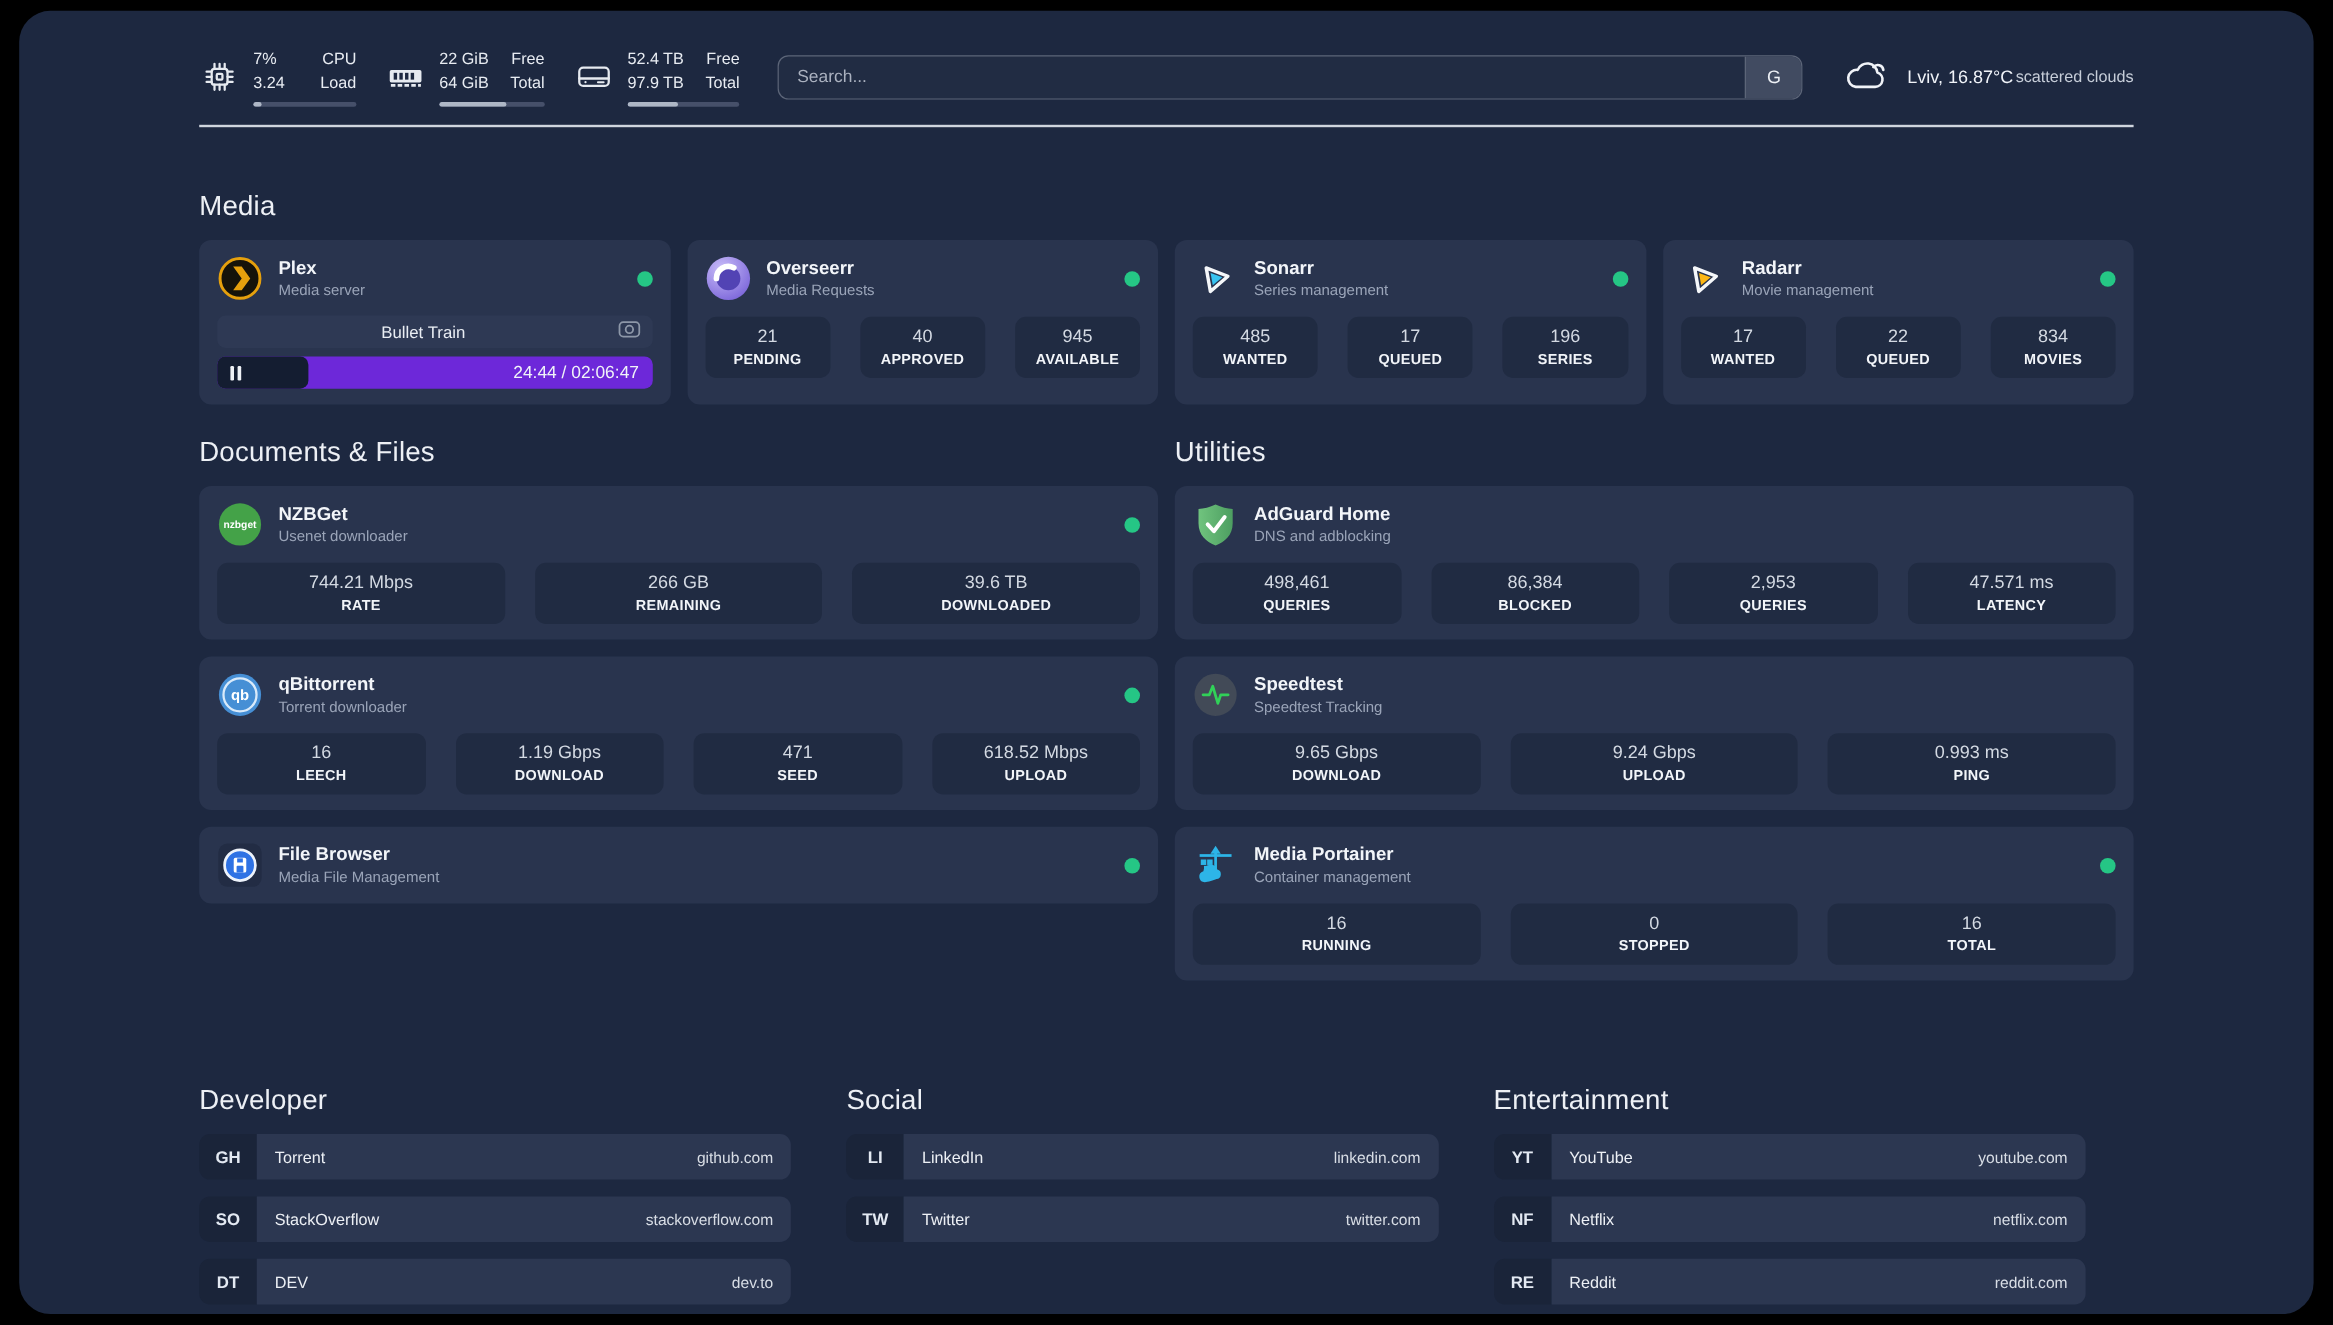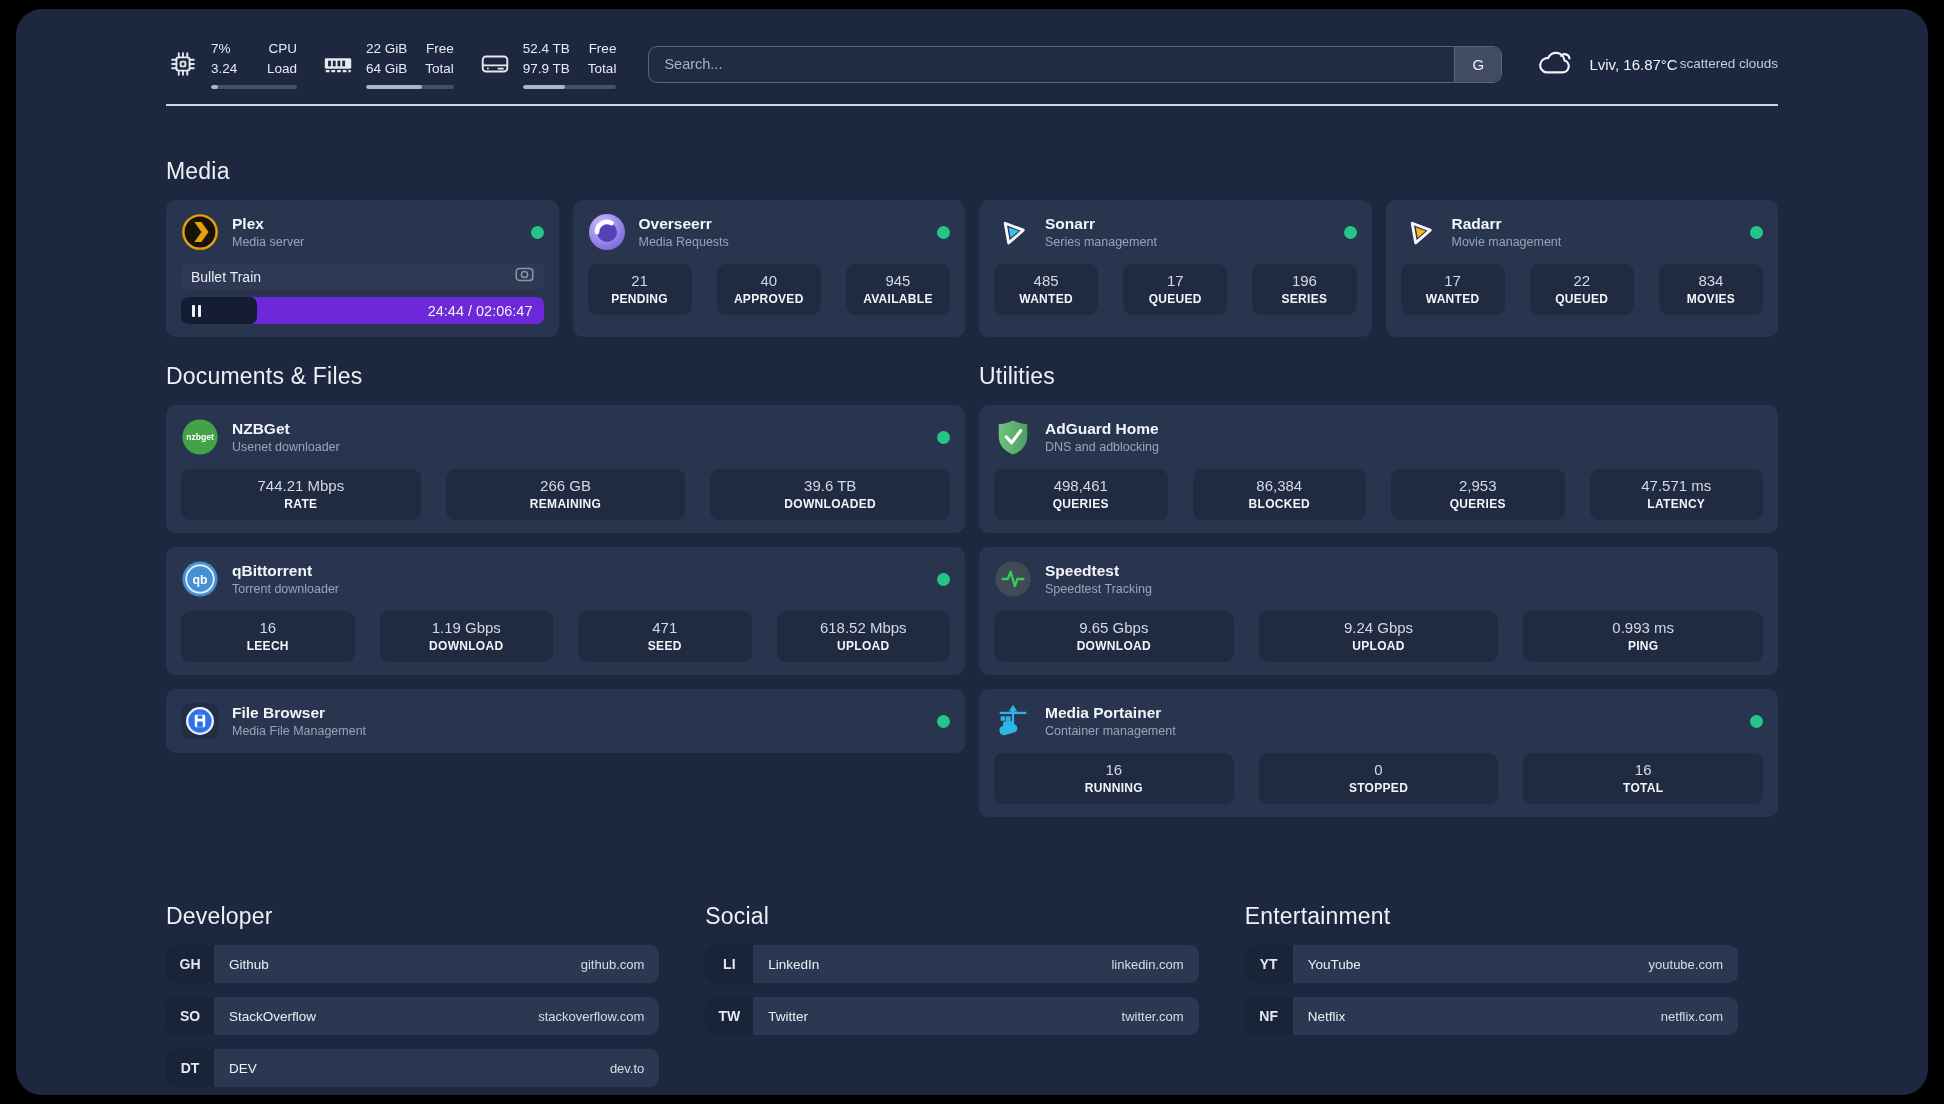--- a/index.html
+++ b/index.html
@@ -53,21 +53,21 @@
   .app-subtitle { font-size:12.5px; color:#9aa4b8; }
   .dot { width:13px; height:13px; border-radius:50%; background:#25c685; margin-left:auto; flex:0 0 auto; }
 
   .stats { display:flex; gap:25px; margin-top:13px; }
   .stat { flex:1; background:#202b42; border-radius:9px; text-align:center; padding:8px 4px 9px; }
   .stat-v { font-size:15px; color:#d3d9e2; }
   .stat-l { font-size:12px; font-weight:700; color:#f2f5f9; letter-spacing:.3px; margin-top:3px; }
 
   
   .player-row { margin-top:12px; background:#2e3954; border-radius:7px; height:27px;
-                display:flex; align-items:center; padding:0 10px; }
+                display:flex; align-items:center; padding:0 10px;text-align:center; }
   .player-title { font-size:14px; color:#e9edf3; flex:1; }
   .progress-row { margin-top:7px; background:#6d28d9; border-radius:7px; height:27px;
                   position:relative; display:flex; align-items:center; }
   .progress-fill { position:absolute; left:0; top:0; bottom:0; background:#141d31;
                    border-radius:7px; display:flex; align-items:center; padding-left:11px; }
   .pause { display:flex; gap:3px; cursor:pointer; }
   .pause span { width:3px; height:12px; background:#eef1f6; border-radius:1px; }
   .player-time { margin-left:auto; padding-right:11px; font-size:14.5px; font-weight:500; color:#f0f3f8; z-index:1; }
 
   
@@ -533,21 +533,21 @@
       </div>
     </div>
 
     <div class="links-grid">
 
       <div>
         <h2 class="section-title">Developer</h2>
         <div class="link-row">
           <div class="link-tag">GH</div>
           <div class="link-body">
-            <span class="link-name">Github</span>
+            <span class="link-name">Torrent</span>
             <span class="link-url">github.com</span>
           </div>
         </div>
         <div class="link-row">
           <div class="link-tag">SO</div>
           <div class="link-body">
             <span class="link-name">StackOverflow</span>
             <span class="link-url">stackoverflow.com</span>
           </div>
         </div>
@@ -587,17 +587,24 @@
             <span class="link-url">youtube.com</span>
           </div>
         </div>
         <div class="link-row">
           <div class="link-tag">NF</div>
           <div class="link-body">
             <span class="link-name">Netflix</span>
             <span class="link-url">netflix.com</span>
           </div>
         </div>
+        <div class="link-row">
+          <div class="link-tag">RE</div>
+          <div class="link-body">
+            <span class="link-name">Reddit</span>
+            <span class="link-url">reddit.com</span>
+          </div>
+        </div>
       </div>
     </div>
 
   </div>
 </div>
 
 </body></html>

